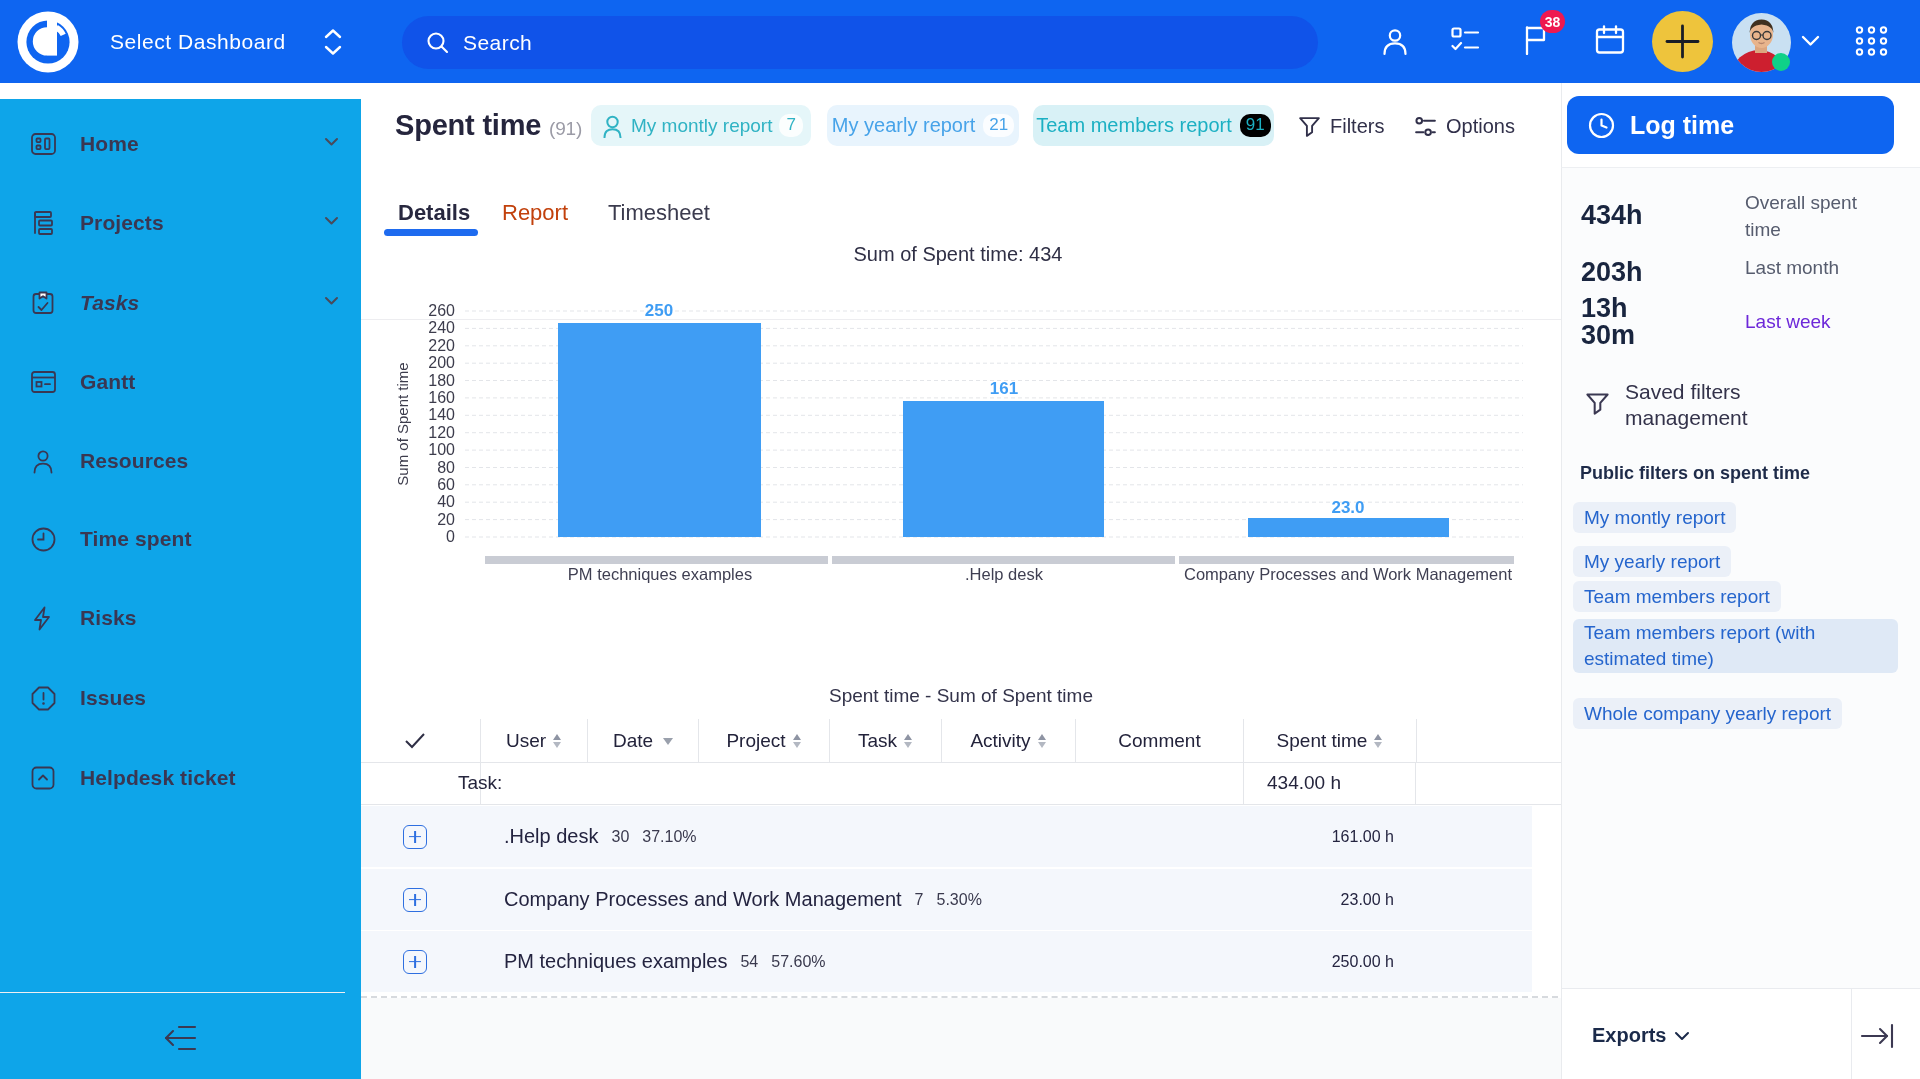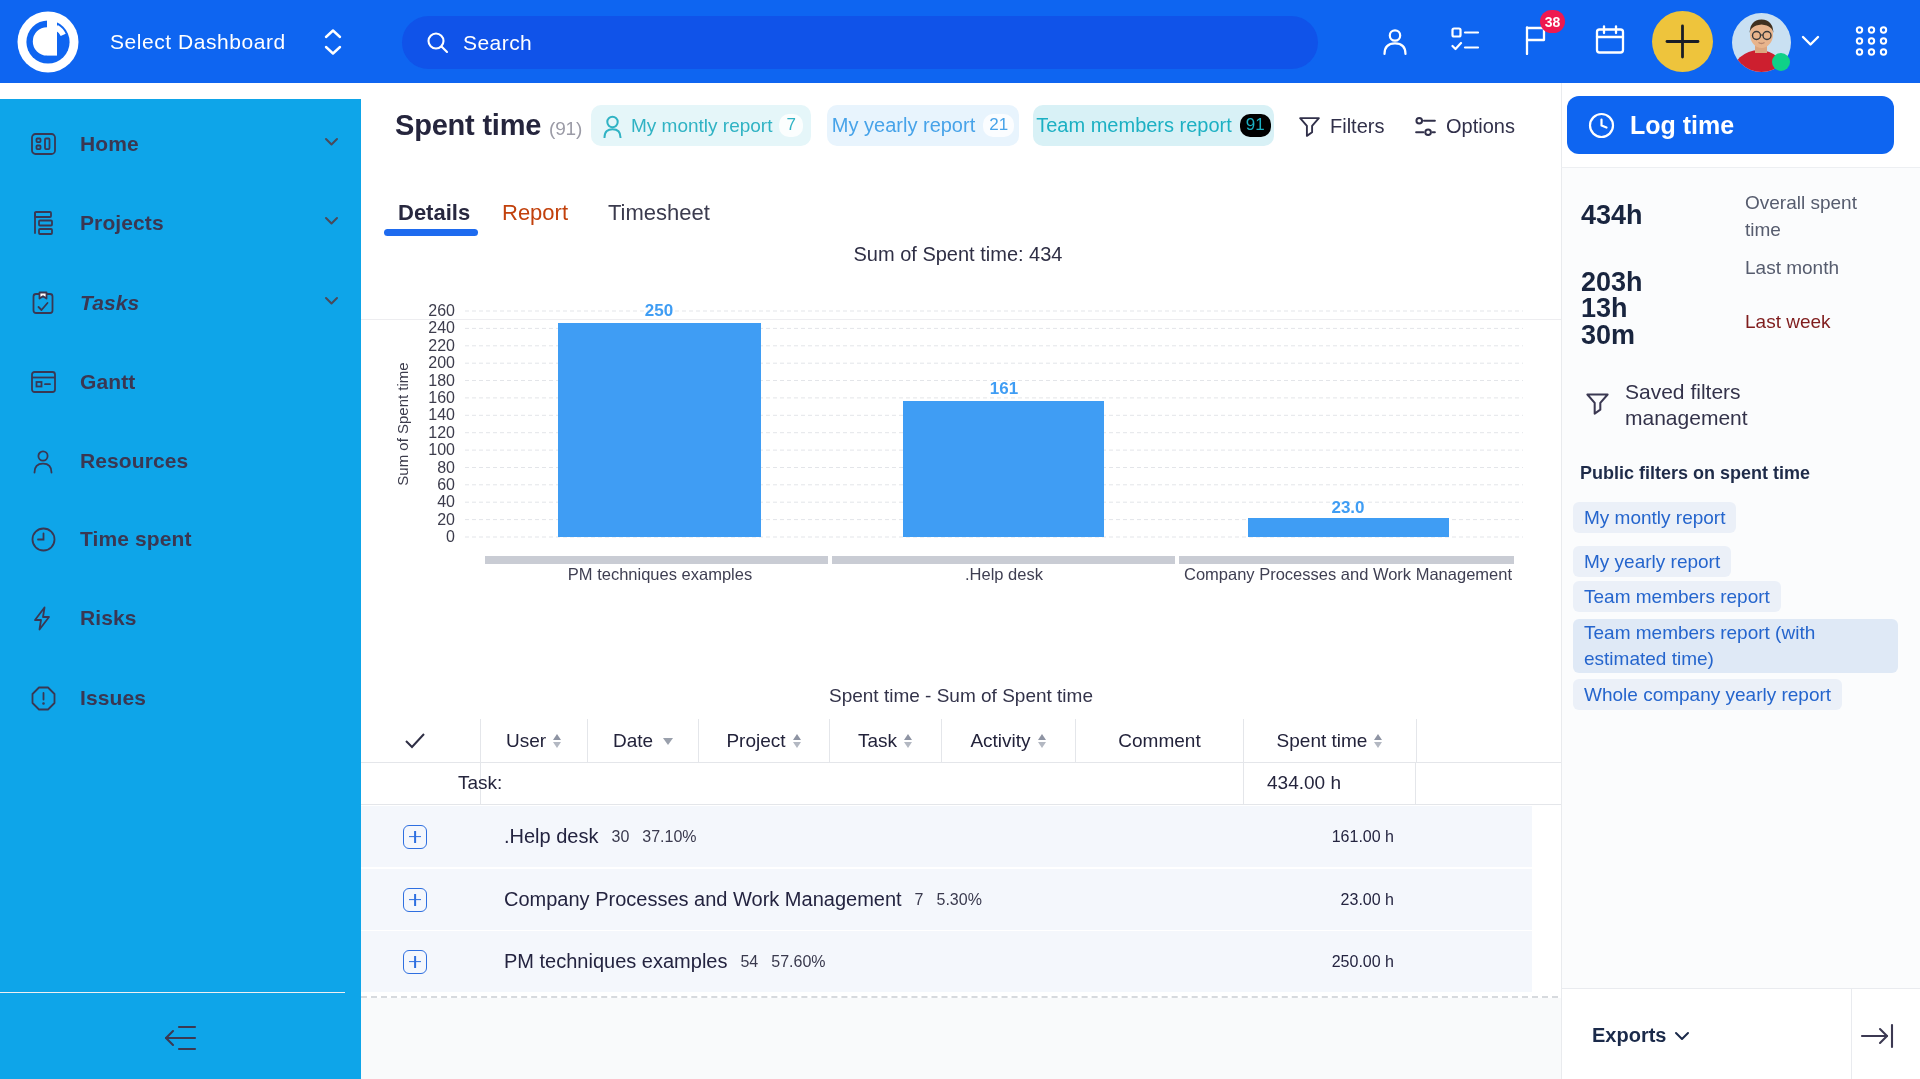--- a/index.html
+++ b/index.html
@@ -183,20 +183,27 @@
     <span class="mlabel">Risks</span>
   </div>
   <div class="mitem" style="top:579px;">
     <svg width="25" height="25" viewBox="0 0 25 25" fill="none" stroke="#3a3752" stroke-width="1.8" stroke-linejoin="round">
         <path d="M8 1.5 H17 L23.5 8 V17 L17 23.5 H8 L1.5 17 V8 Z"></path>
         <path d="M12.5 7 V13.5" stroke-linecap="round"></path>
         <circle cx="12.5" cy="17.5" r="0.5" fill="#3a3752" stroke-width="1.6"></circle>
       </svg>
     <span class="mlabel">Issues</span>
   </div>
+  <div class="mitem" style="top:659px;">
+    <svg width="24" height="24" viewBox="0 0 24 24" fill="none" stroke="#3a3752" stroke-width="1.8" stroke-linecap="round" stroke-linejoin="round">
+        <rect x="1.5" y="1.5" width="21" height="21" rx="4"></rect>
+        <path d="M8 13.5 L12 9.5 L16 13.5"></path>
+      </svg>
+    <span class="mlabel">Helpdesk ticket</span>
+  </div>
 </div>
 <div class="abs" style="left:0;top:992px;width:345px;border-top:1px solid #efeff2;"></div>
 <svg class="abs" style="left:164px;top:1024px;" width="33" height="28" viewBox="0 0 33 28" fill="none" stroke="#3c3952" stroke-width="2.1" stroke-linecap="round" stroke-linejoin="round">
   <path d="M15 3 H31"></path>
   <path d="M2 14 H31"></path>
     <path d="M9 7 L2 14 L9 21"></path>
   <path d="M15 25 H31"></path>
 </svg>
 
 <div class="abs" id="panel" style="left:1561px;top:83px;width:359px;height:996px;background:#fbfcfd;border-left:1px solid #e9ebee;"></div>
@@ -349,34 +356,34 @@
       <span class="pnum">54</span>
       <span class="pnum">57.60%</span>
     <span class="pval">250.00 h</span>
   </div>
   <div class="abs" style="left:0;top:913px;width:1197px;border-top:2px dashed #d7dade;"></div>
   <div class="abs" style="left:0;top:915px;width:1200px;height:81px;background:#f9fafb;"></div>
 </div>
 
 <div class="abs" style="left:1581px;top:200px;font-size:27px;font-weight:700;color:#19253f;">434h</div>
 <div class="abs" style="left:1745px;top:189px;font-size:19px;color:#565c6e;line-height:27px;">Overall spent<br>time</div>
-<div class="abs" style="left:1581px;top:267px;font-size:27px;font-weight:700;color:#19253f;">203h</div>
+<div class="abs" style="left:1581px;top:257px;font-size:27px;font-weight:700;color:#19253f;">203h</div>
 <div class="abs" style="left:1745px;top:257px;font-size:19px;color:#565c6e;">Last month</div>
 <div class="abs" style="left:1581px;top:295px;font-size:27px;font-weight:700;color:#19253f;line-height:27px;">13h<br>30m</div>
-<div class="abs" style="left:1745px;top:311px;font-size:19px;color:#7f1d1d;">Last week</div>
+<div class="abs" style="left:1745px;top:311px;font-size:19px;color:#6d28d9;">Last week</div>
 <svg class="abs" style="left:1584px;top:390px;" width="27" height="27" viewBox="0 0 24 24" fill="none" stroke="#3a3852" stroke-width="1.8" stroke-linejoin="round">
     <path d="M3 4 H21 L14.5 11.5 V17.5 L9.5 21 V11.5 Z"></path>
   </svg>
 <div class="abs" style="left:1625px;top:379px;font-size:21px;color:#33324a;line-height:26px;">Saved filters<br>management</div>
 <div class="abs" style="left:1580px;top:463px;font-size:18px;font-weight:700;color:#1e2b49;">Public filters on spent time</div>
 <div class="fpill abs" style="left:1573px;top:502px;">My montly report</div>
 <div class="fpill abs" style="left:1573px;top:546px;">My yearly report</div>
 <div class="fpill abs" style="left:1573px;top:581px;">Team members report</div>
 <div class="fpill abs" style="left:1573px;top:619px;width:325px;height:54px;background:#dfe9f6;line-height:26px;">Team members report (with estimated time)</div>
-<div class="fpill abs" style="left:1573px;top:679px;">Whole company yearly report</div>
+<div class="fpill abs" style="left:1573px;top:698px;">Whole company yearly report</div>
 
 <div class="abs" style="left:1561px;top:988px;width:359px;height:91px;background:#fff;border-top:1px solid #e9ebef;border-left:1px solid #e9ebee;"></div>
 <div class="abs" style="left:1592px;top:1024px;font-size:20px;font-weight:700;color:#1b2a4a;">Exports</div>
 <svg class="abs" style="left:1674px;top:1031px;" width="16" height="10" viewBox="0 0 16 10" fill="none" stroke="#1b2a4a" stroke-width="2" stroke-linecap="round" stroke-linejoin="round">
     <path d="M2 2 L8 8 L14 2"></path>
   </svg>
 <div class="abs" style="left:1851px;top:988px;height:91px;border-left:1px solid #e9ebef;"></div>
 <svg class="abs" style="left:1860px;top:1022px;" width="34" height="28" viewBox="0 0 34 28" fill="none" stroke="#3c3952" stroke-width="2.1" stroke-linecap="round" stroke-linejoin="round">
   <path d="M2 14 H27"></path>
     <path d="M20 7 L27 14 L20 21"></path>

